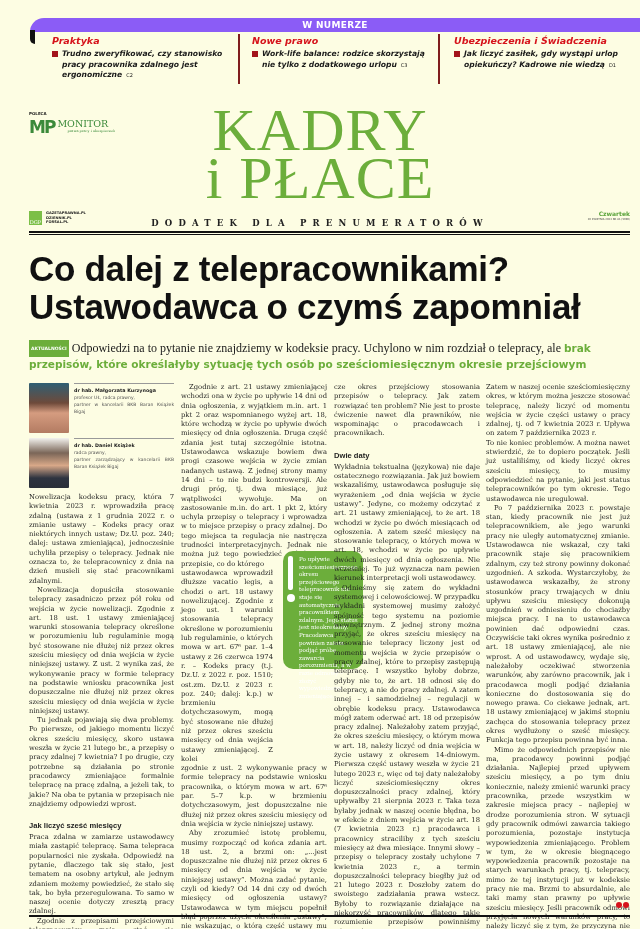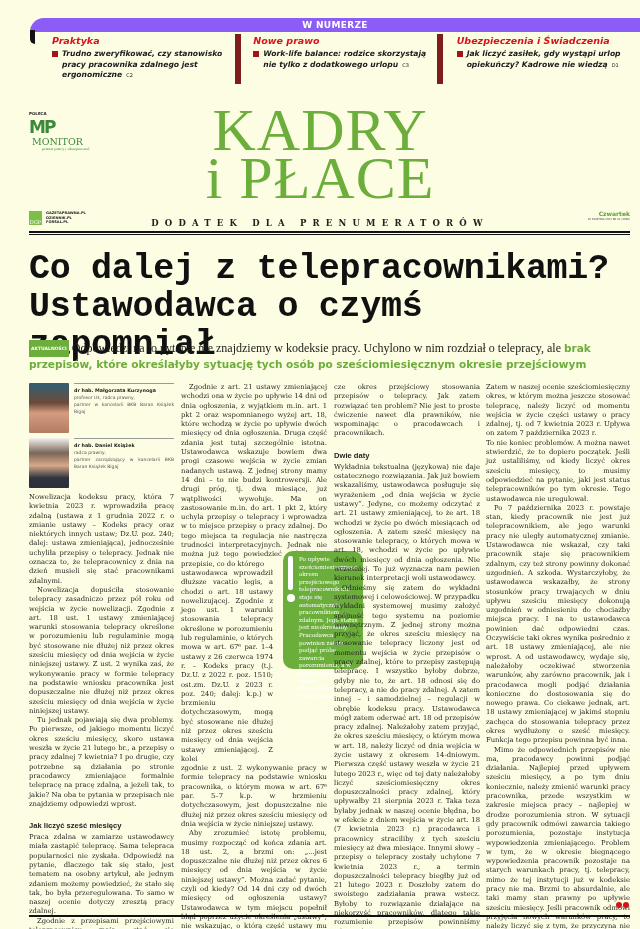--- a/index.html
+++ b/index.html
@@ -4,32 +4,32 @@
 <style>
   * { box-sizing: border-box; margin: 0; padding: 0; }
   html, body { width: 640px; height: 929px; overflow: hidden; }
   body { background: #fdfde3; font-family: "DejaVu Serif", serif; color: #1a1a1a; position: relative; }
 
   
   .wn-bar { position: absolute; left: 30px; top: 18px; width: 610px; height: 14px; background: #8b5cf6; border-radius: 14px 0 0 0; }
   .wn-bar .wn-title { display:block; text-align:center; color:#fff; font-family:"DejaVu Sans", sans-serif; font-weight:bold; font-size:9px; line-height:14px; letter-spacing:0.3px; }
   .wn-curl { position:absolute; left:30px; top:30px; width:5px; height:14px; background:#111; border-radius:0 0 0 6px; }
   .wn-cols { position:absolute; left:48px; top:34px; width:592px; height:50px; display:flex; }
-  .wn-col { flex:1; padding-right:8px; border-right:6px solid #7f1d1d; padding-left:4px; }
+  .wn-col { flex:1; padding-right:8px; border-right:2px solid #7f1d1d; padding-left:4px; }
   .wn-col:last-child { border-right:none; }
   .wn-col:nth-child(2){ padding-left:12px; }
   .wn-col:nth-child(3){ padding-left:14px; }
   .wn-cat { color:#d6131b; font-family:"DejaVu Sans", sans-serif; font-style:italic; font-weight:bold; font-size:9.5px; line-height:13px; }
   .wn-item { font-family:"DejaVu Sans", sans-serif; font-style:italic; font-weight:bold; font-size:7.6px; line-height:10.5px; color:#1a1a1a; position:relative; padding-left:10px; margin-top:2px; }
   .wn-item .sq { position:absolute; left:0; top:2px; width:6px; height:6px; background:#a3131a; }
   .wn-item .pg { font-size:5px; font-weight:normal; font-style:normal; margin-left:4px; }
 
   
   .poleca { position:absolute; left:29px; top:111px; font-family:"DejaVu Sans", sans-serif; font-size:4px; font-weight:bold; }
-  .mp-logo { position:absolute; left:29px; top:118px; display:flex; align-items:flex-start;flex-direction:column; }
+  .mp-logo { position:absolute; left:29px; top:118px; display:flex; align-items:flex-start; }
   .mp-mark { font-family:"DejaVu Sans", sans-serif; font-weight:bold; color:#3b8a3a; font-size:17px; letter-spacing:-2px; line-height:18px; }
   .mp-text { margin-left:3px; }
   .mp-text .mon { color:#3b8a3a; font-family:"DejaVu Serif", serif; font-size:9.5px; line-height:11px; }
   .mp-text .sub { color:#3b8a3a; font-size:3.5px; line-height:5px; margin-left:10px; }
 
   .mast-title { position:absolute; left:0; width:640px; text-align:center; color:#6cae3b; font-family:"Liberation Serif", serif; font-weight:normal; }
   .mast-1 { top:102px; font-size:60px; line-height:56px; letter-spacing:1px; }
   .mast-2 { top:150px; font-size:60px; line-height:56px; letter-spacing:1px; }
   .mast-sub { position:absolute; left:0; width:640px; top:218px; text-align:center; font-family:"DejaVu Serif", serif; font-weight:bold; font-size:8.5px; letter-spacing:6.2px; color:#222; }
 
@@ -38,21 +38,21 @@
   .dgp-links { margin-left:4px; font-family:"DejaVu Sans", sans-serif; font-weight:bold; font-size:3.6px; line-height:4.5px; color:#222; }
 
   .day { position:absolute; right:10px; top:210px; text-align:right; }
   .day .d1 { color:#5aa33a; font-family:"DejaVu Sans", sans-serif; font-weight:bold; font-size:6px; }
   .day .d2 { font-size:2.6px; color:#444; font-family:"DejaVu Sans", sans-serif; margin-top:1px; }
 
   .rule-top { position:absolute; left:29px; right:10px; top:231px; height:2px; background:#111; }
   .rule-top2 { position:absolute; left:29px; right:10px; top:234px; height:1px; background:#111; }
 
   
-  .headline { position:absolute; left:29px; top:250px; width:600px; font-family:Liberation Mono, monospace; font-size:35px; line-height:38px; color:#111; letter-spacing:-0.3px; }
+  .headline { position:absolute; left:29px; top:250px; width:600px; font-family:Liberation Sans, sans-serif; font-size:35px; line-height:38px; color:#111; letter-spacing:-0.3px; }
   .lead { position:absolute; left:29px; top:340px; width:600px; font-family:"Liberation Serif", serif; font-size:12px; line-height:15px; color:#1a1a1a; }
   .tag { display:inline-block; background:#6cae3b; color:#fff; font-family:"DejaVu Sans", sans-serif; font-size:4.5px; font-weight:bold; padding:1px 2px; vertical-align:2px; margin-right:3px; }
   .lead .hl { color:#6cae3b; font-family:"DejaVu Sans", sans-serif; font-weight:bold; font-size:10.5px; }
 
   
   .col { position:absolute; font-family:"DejaVu Serif", serif; font-size:6.8px; line-height:9.3px; text-align:justify; color:#1e1e1e; }
   .col p { text-indent:8px; }
   .col p.ni { text-indent:0; }
   .col h3 { font-family:Liberation Sans, sans-serif; font-weight:bold; font-size:7.6px; line-height:10px; margin-top:12px; margin-bottom:2px; }
 

